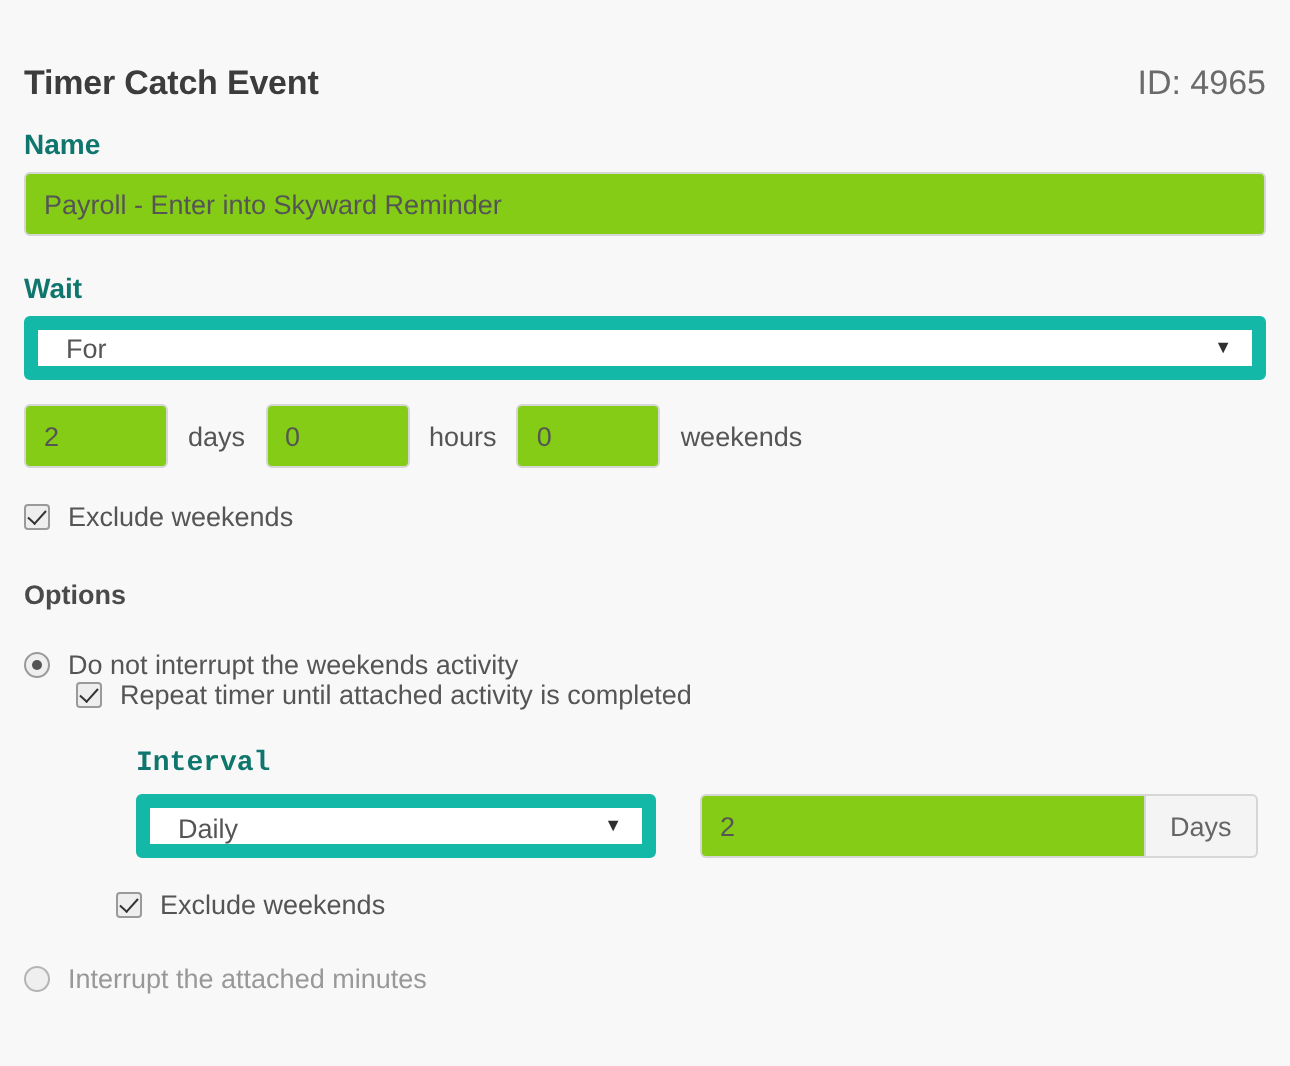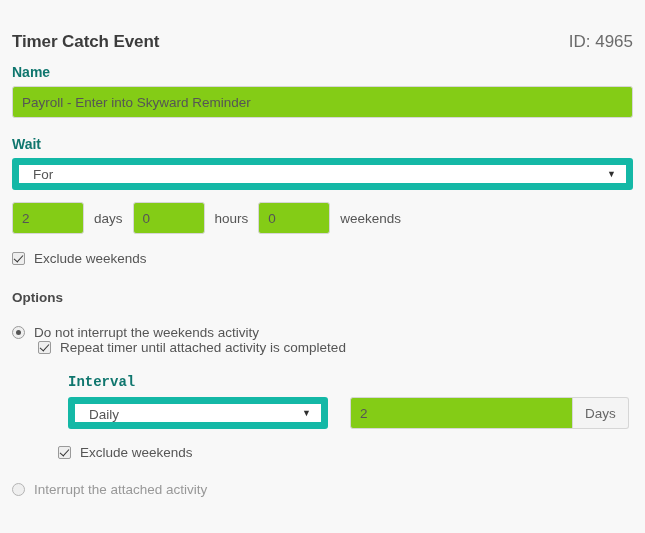--- a/index.html
+++ b/index.html
@@ -280,16 +280,16 @@
     </div>
   </div>
 
   <div class="block-exclude2 check-row">
     <span class="checkbox checked"></span>
     <span class="control-label">Exclude weekends</span>
   </div>
 
   <div class="block-radio2 radio-row">
     <span class="radio"></span>
-    <span class="control-label muted">Interrupt the attached activity</span>
+    <span class="control-label muted">Interrupt the attached minutes</span>
   </div>
 
 </div>
 
 </body></html>

